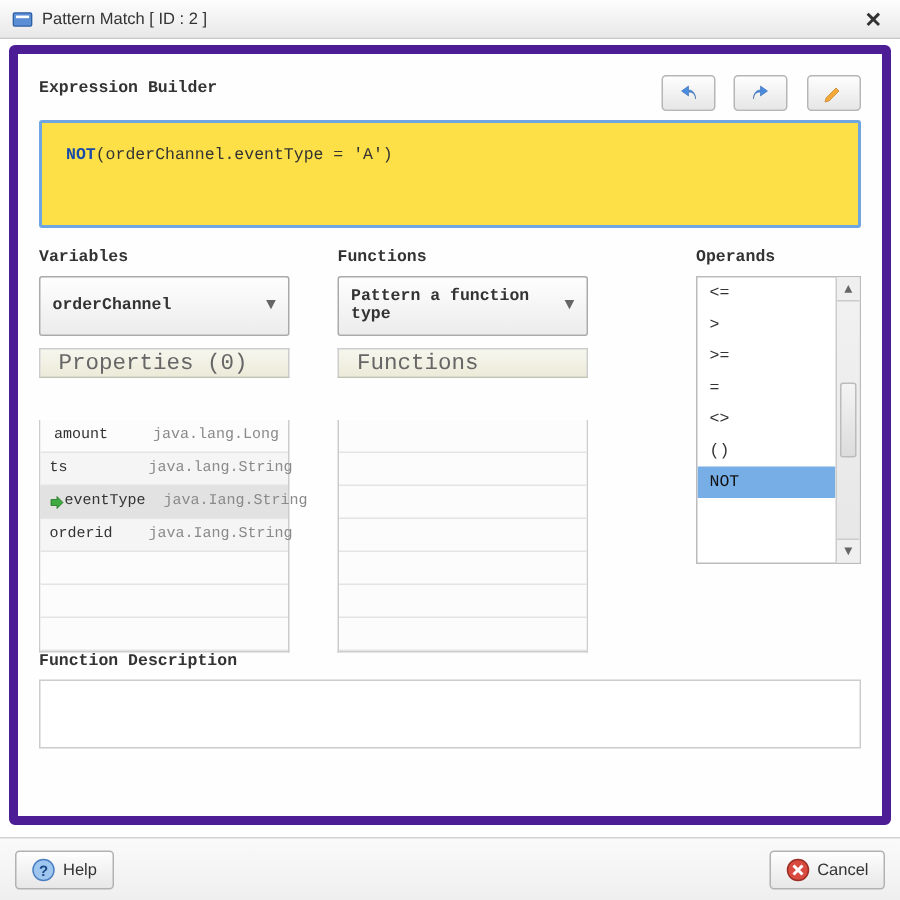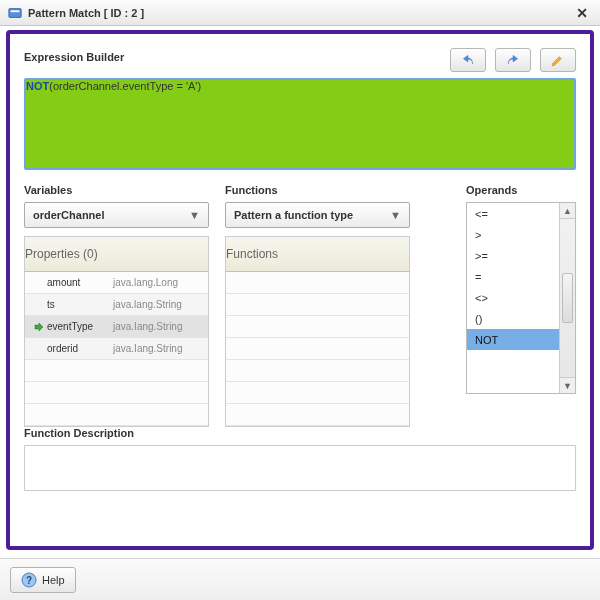--- a/index.html
+++ b/index.html
@@ -1,46 +1,46 @@
 <!DOCTYPE html>
 <html><head>
 <meta charset="utf-8">
 <style>
 * { box-sizing: border-box; margin: 0; padding: 0; }
 body { font-family: Arial, Helvetica, sans-serif; font-size: 11px; color: #333; background: #fff; width: 600px; height: 600px; overflow: hidden; }
 
 
 .titlebar { height: 26px; background: linear-gradient(#fdfdfd, #e8e8e8); border-bottom: 1px solid #c8c8c8; display: flex; align-items: center; padding: 0 8px; }
 .titlebar .tico { width: 14px; height: 14px; margin-right: 6px; display: inline-flex; align-items: center; justify-content: center; }
-.titlebar .title { font-weight: bold; font-size: 11px; color: #333; flex: 1; }
+.titlebar .title { font-weight: normal; font-size: 11px; color: #333; flex: 1; }
 .titlebar .close { font-size: 14px; font-weight: bold; color: #333; cursor: pointer; padding: 0 4px; }
 
 .body-wrap { background: #fff; padding: 4px 6px 0 6px; height: 530px; position: relative; }
-.panel { background: #fefefe; border: 4px solid #4c1d95; border-radius: 4px; padding: 14px; height: 520px; position: relative; }
+.panel { background: #fefefe; border: 6px solid #4c1d95; border-radius: 4px; padding: 14px; height: 520px; position: relative; font-family: Liberation Mono, monospace; }
 
 .sect-label { font-size: 11px; color: #333; font-weight: bold; margin-bottom: 6px; }
 
 
 .expr-head { display: flex; align-items: center; justify-content: space-between; margin-bottom: 6px; }
 .tbtn { width: 36px; height: 24px; border: 1px solid #b6b6b6; border-radius: 3px; background: linear-gradient(#fefefe, #e6e6e6); display: inline-flex; align-items: center; justify-content: center; margin-left: 6px; cursor: pointer; }
 .tbtn svg { width: 16px; height: 16px; }
 
-.expr-box { border: 2px solid #6fa6e2; border-radius: 2px; padding: 0; font-size: 11px; height: 92px; background: #84cc16; margin-bottom: 14px; }
+.expr-box { border: 2px solid #6fa6e2; border-radius: 2px; padding: 16px; font-size: 11px; height: 72px; background: #fde047; margin-bottom: 14px; }
 .expr-box .kw { color: #1a4aa8; font-weight: bold; }
 
 
-.cols { display: flex; gap: 16px; }
+.cols { display: flex; gap: 32px; }
 .col { flex: 1 1 0; min-width: 0; }
 .col.operands { flex: 0 0 110px; margin-left: 40px; }
 
-.combo { display: flex; align-items: center; height: 26px; border: 1px solid #aaa; background: linear-gradient(#fefefe, #ececec); border-radius: 2px; padding: 0 8px; font-size: 11px; font-weight: bold; color: #333; cursor: pointer; margin-bottom: 8px; justify-content: space-between; }
+.combo { display: flex; align-items: center; height: 40px; border: 1px solid #aaa; background: linear-gradient(#fefefe, #ececec); border-radius: 2px; padding: 0 8px; font-size: 11px; font-weight: bold; color: #333; cursor: pointer; margin-bottom: 8px; justify-content: space-between; }
 .combo .arrow { color: #666; }
 
-.grid-head { height: 36px; background: linear-gradient(#f6f6ee, #ecebd9); border: 1px solid #ccc; border-bottom: 1px solid #c2c2b2; font-size: 12px; color: #666; padding: 0 0; display: flex; align-items: center; }
-.grid-body { border: 1px solid #ccc; border-top: none; }
+.grid-head { height: 20px; background: linear-gradient(#f6f6ee, #ecebd9); border: 1px solid #ccc; border-bottom: 1px solid #c2c2b2; font-size: 15px; color: #666; padding: 0 12px; display: flex; align-items: center; }
+.grid-body { border: 1px solid #ccc; border-top: none; margin-top: 28px; }
 .row { height: 22px; display: flex; align-items: center; padding: 0 6px; border-bottom: 1px solid #e4e4e4; background: #fcfcfc; font-size: 10px; }
 .row:nth-child(even) { background: #f5f5f5; }
 .row.empty { background: #fcfcfc; }
 .row.sel { background: #e2e2e2; }
 .row .pin { width: 16px; display: flex; align-items: center; justify-content: center; }
 .row .name { color: #333; min-width: 60px; }
 .row .type { color: #8a8a8a; margin-left: 6px; }
 
 
 .oper-box { border: 1px solid #bbb; height: 192px; display: flex; background: #fff; }
@@ -193,13 +193,22 @@
   <span class="fbtn">
     <span class="ic">
       <svg viewBox="0 0 16 16">
           <circle cx="8" cy="8" r="7" fill="#9fc6ef" stroke="#4a7fc2"></circle>
           <text x="8" y="12" text-anchor="middle" font-size="10" font-weight="bold" fill="#1a4a8a">?</text>
         </svg>
     </span>
     <span>Help</span>
   </span>
   <span class="spacer"></span>
+  <span class="fbtn">
+    <span class="ic">
+      <svg viewBox="0 0 16 16">
+          <circle cx="8" cy="8" r="7" fill="#d94b3e" stroke="#9c2e24"></circle>
+          <path d="M5 5 L11 11 M11 5 L5 11" stroke="#fff" stroke-width="2"></path>
+        </svg>
+    </span>
+    <span>Cancel</span>
+  </span>
 </div>
 
 </body></html>

